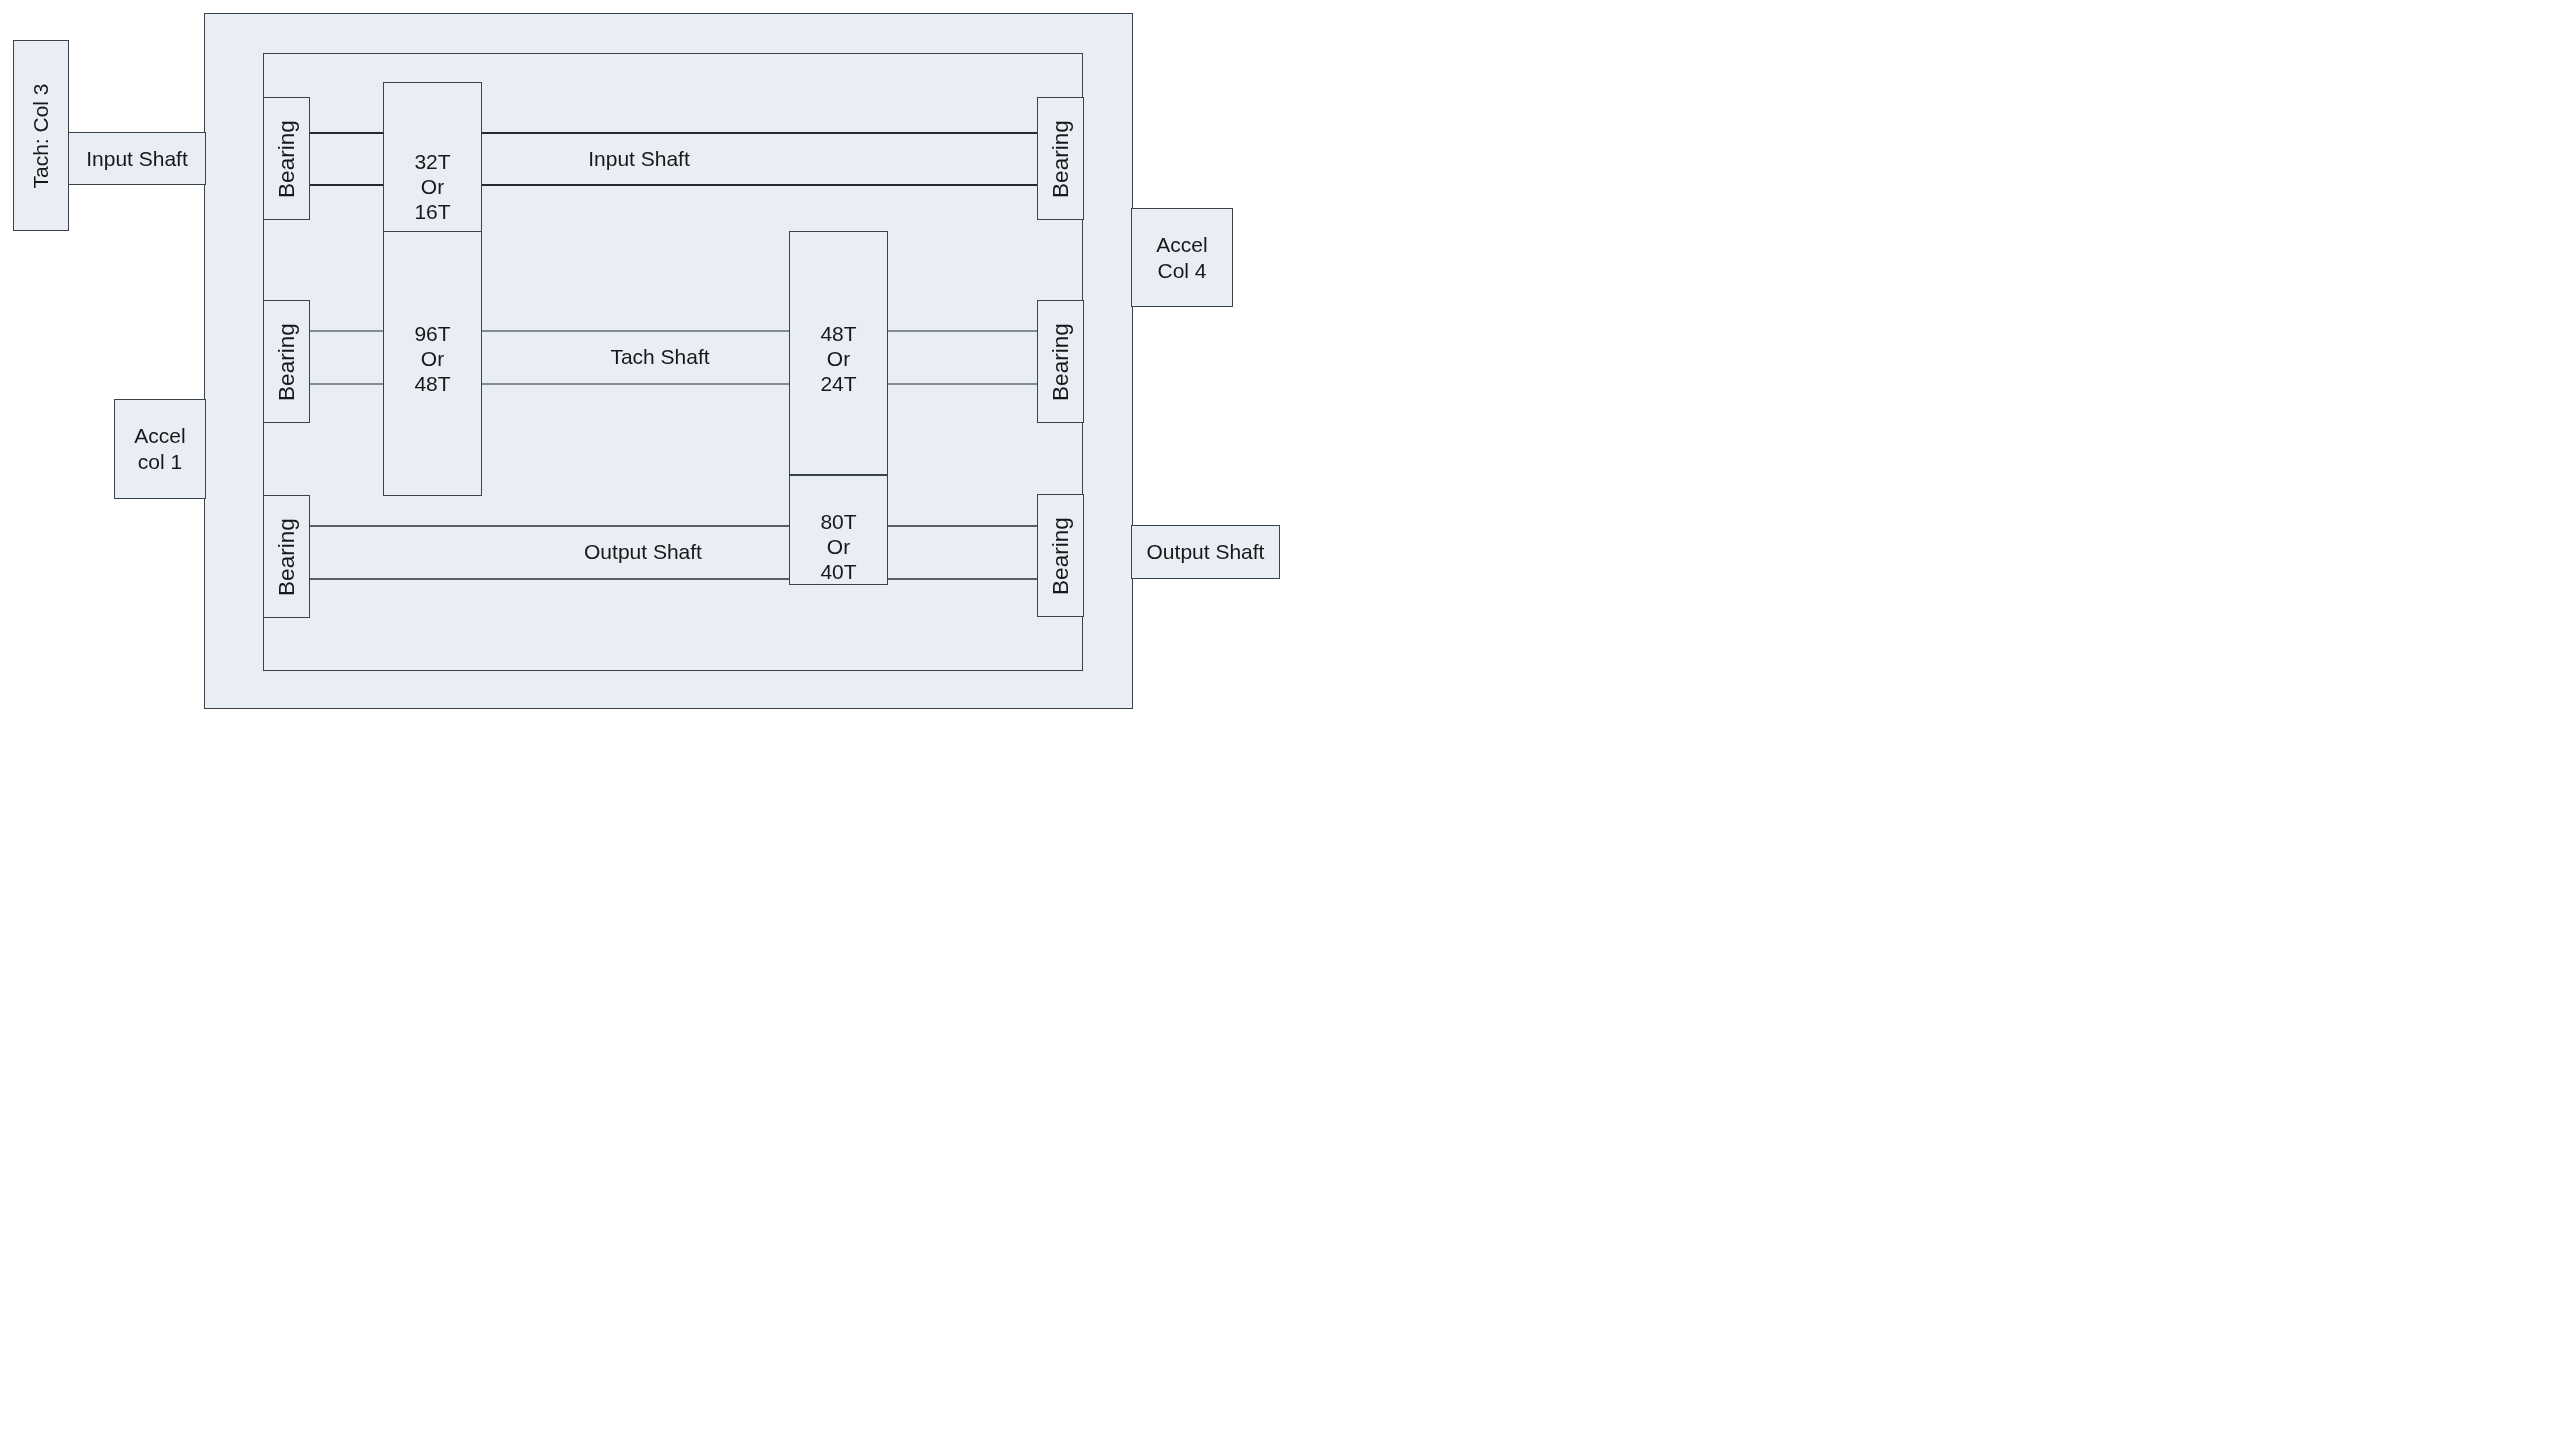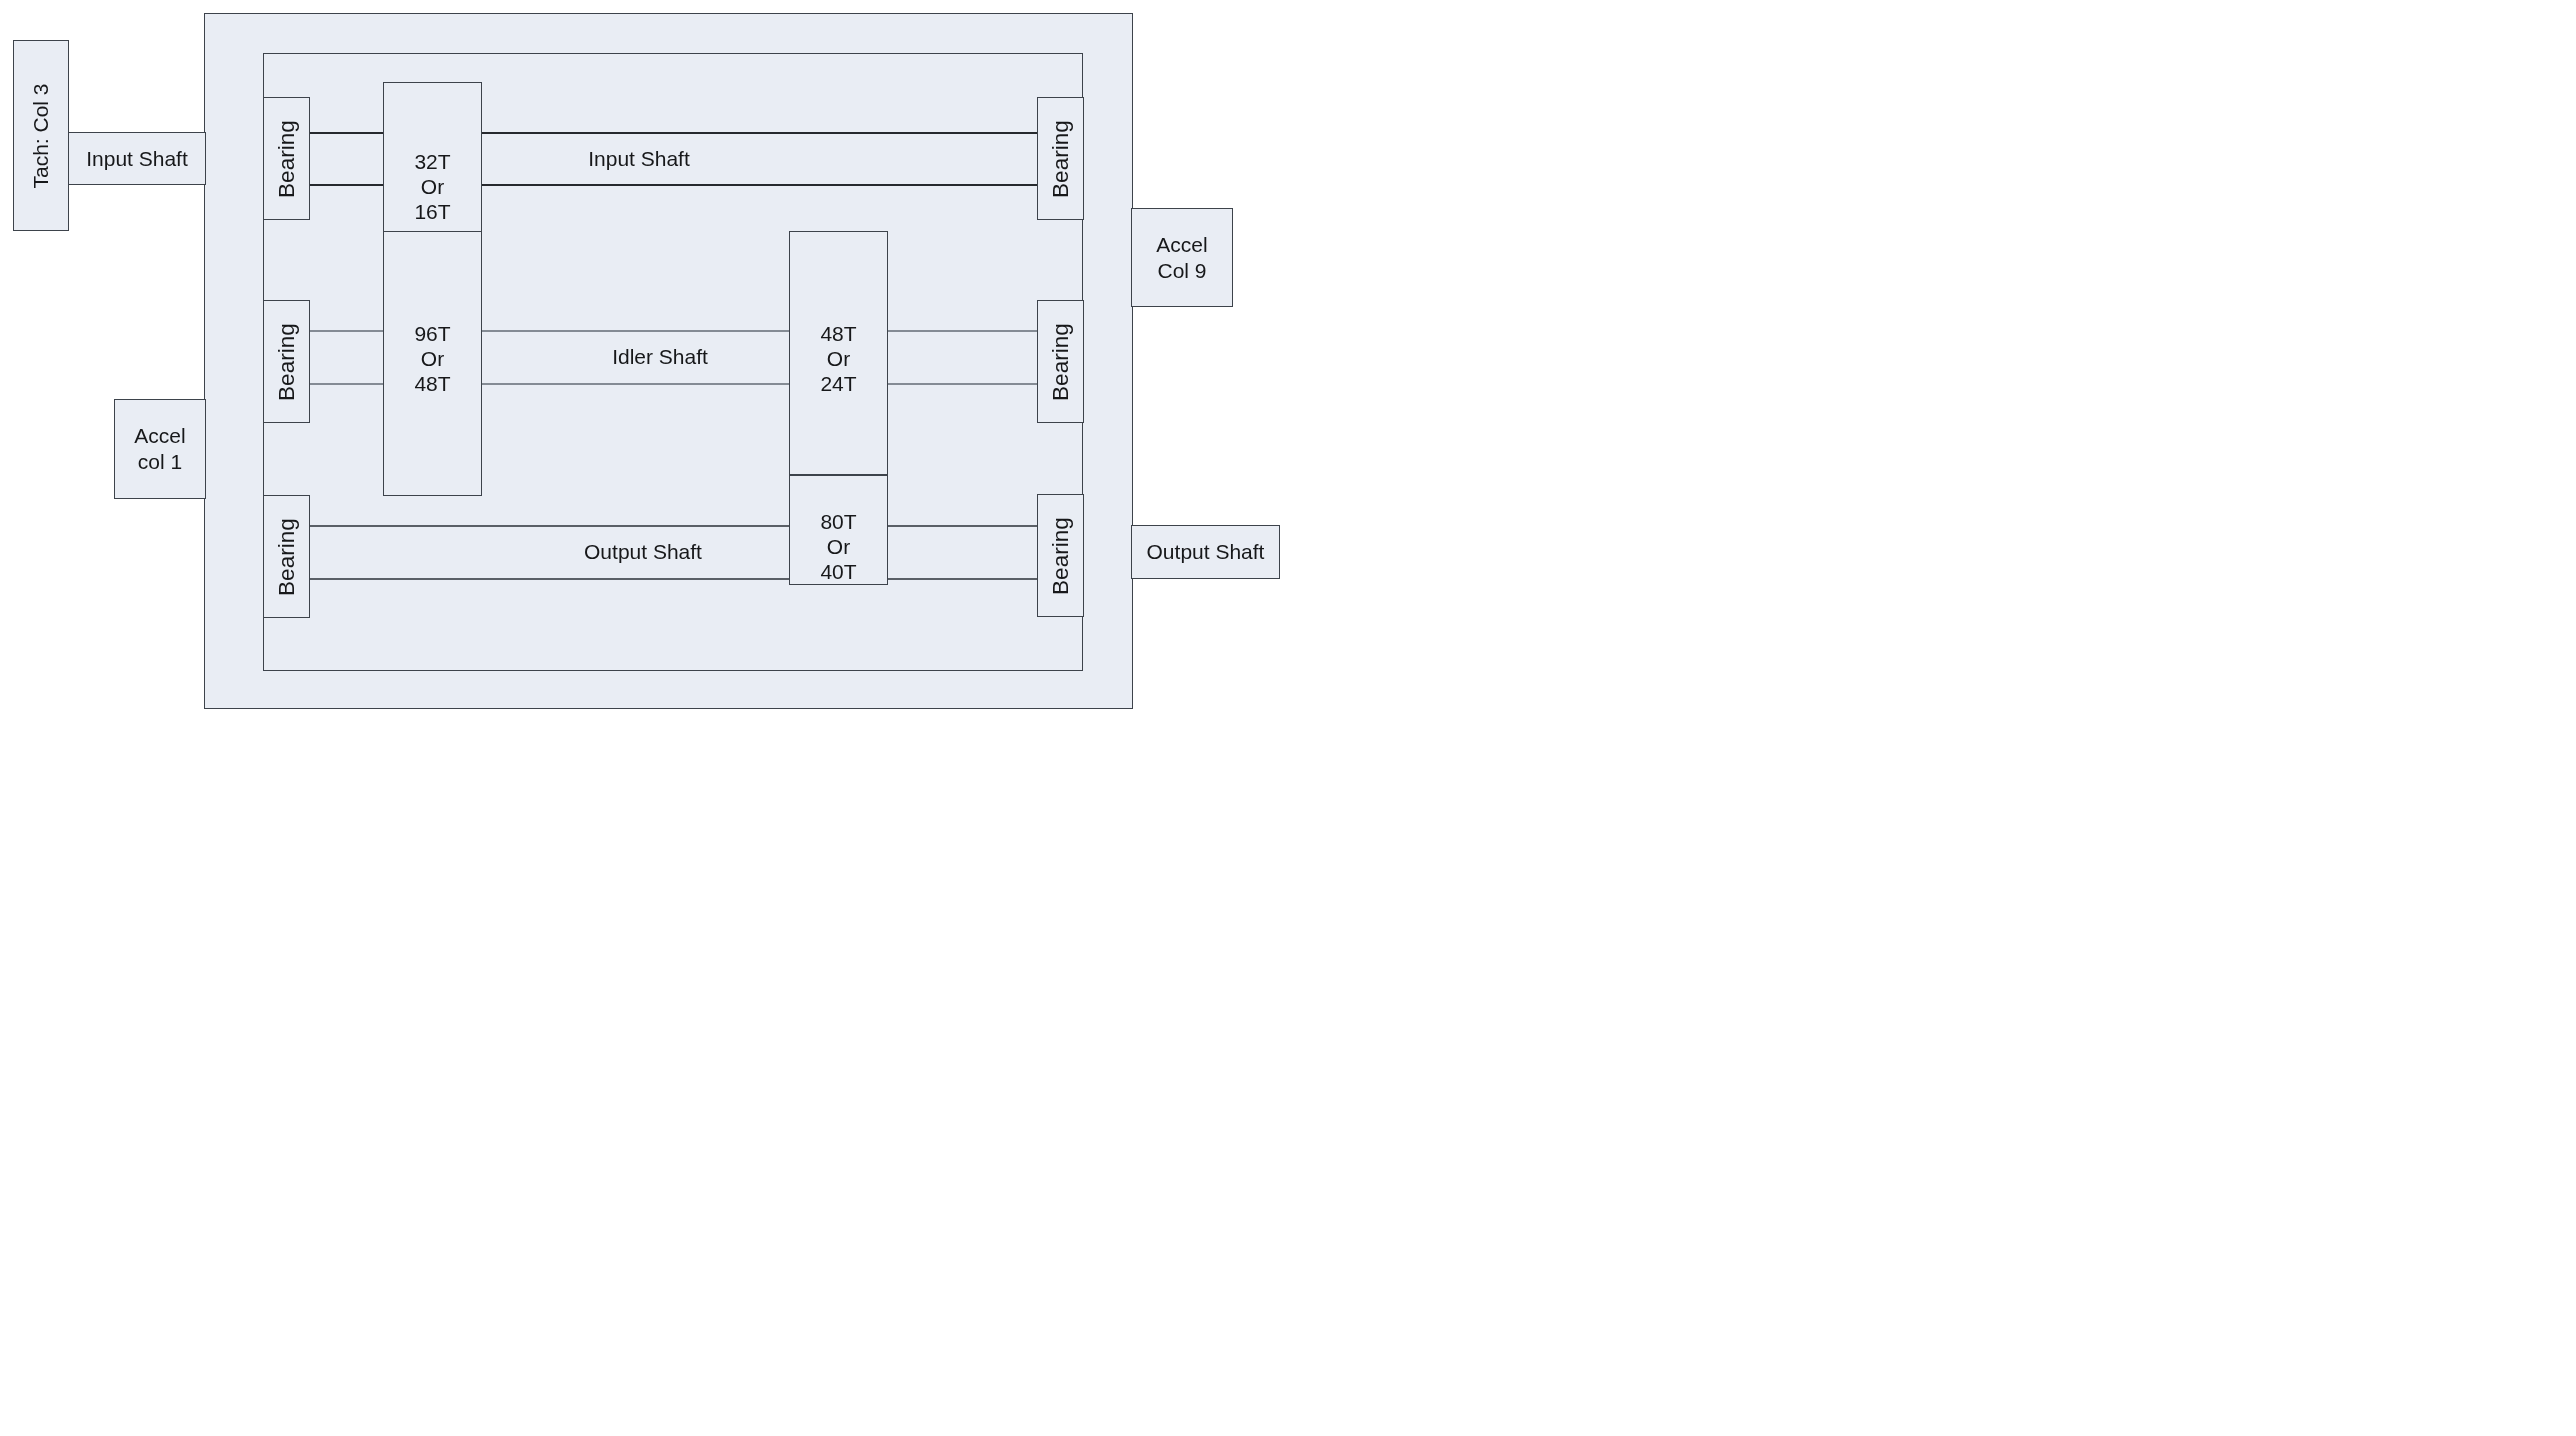--- a/index.html
+++ b/index.html
@@ -38,21 +38,21 @@
   <div class="box" style="left:114px;top:399px;width:92px;height:100px;">
     <div class="hcenter">
       <span>Accel</span>
       <span>col 1</span>
     </div>
   </div>
 
   <div class="box" style="left:1131px;top:208px;width:102px;height:99px;">
     <div class="hcenter">
       <span>Accel</span>
-      <span>Col 9</span>
+      <span>Col 4</span>
     </div>
   </div>
 
   <div class="box" style="left:1131px;top:525px;width:149px;height:54px;display:flex;align-items:center;justify-content:center;">
     <span style="font-size:21px;">Output Shaft</span>
   </div>
 
   <div class="frame" style="left:263px;top:53px;width:820px;height:618px;"></div>
 
   <div class="hline line-input" style="left:310px;top:132px;width:73px;"></div>
@@ -130,17 +130,17 @@
 
   <div class="box" style="left:789px;top:475px;width:99px;height:110px;">
     <div class="gear-text" style="top:33px;">
       <div>80T</div>
       <div>Or</div>
       <div>40T</div>
     </div>
   </div>
 
   <div class="center-label" style="left:639px;top:159px;">Input Shaft</div>
-  <div class="center-label" style="left:660px;top:357px;">Idler Shaft</div>
+  <div class="center-label" style="left:660px;top:357px;">Tach Shaft</div>
   <div class="center-label" style="left:643px;top:552px;">Output Shaft</div>
 
 </div>
 
 
 </body></html>

